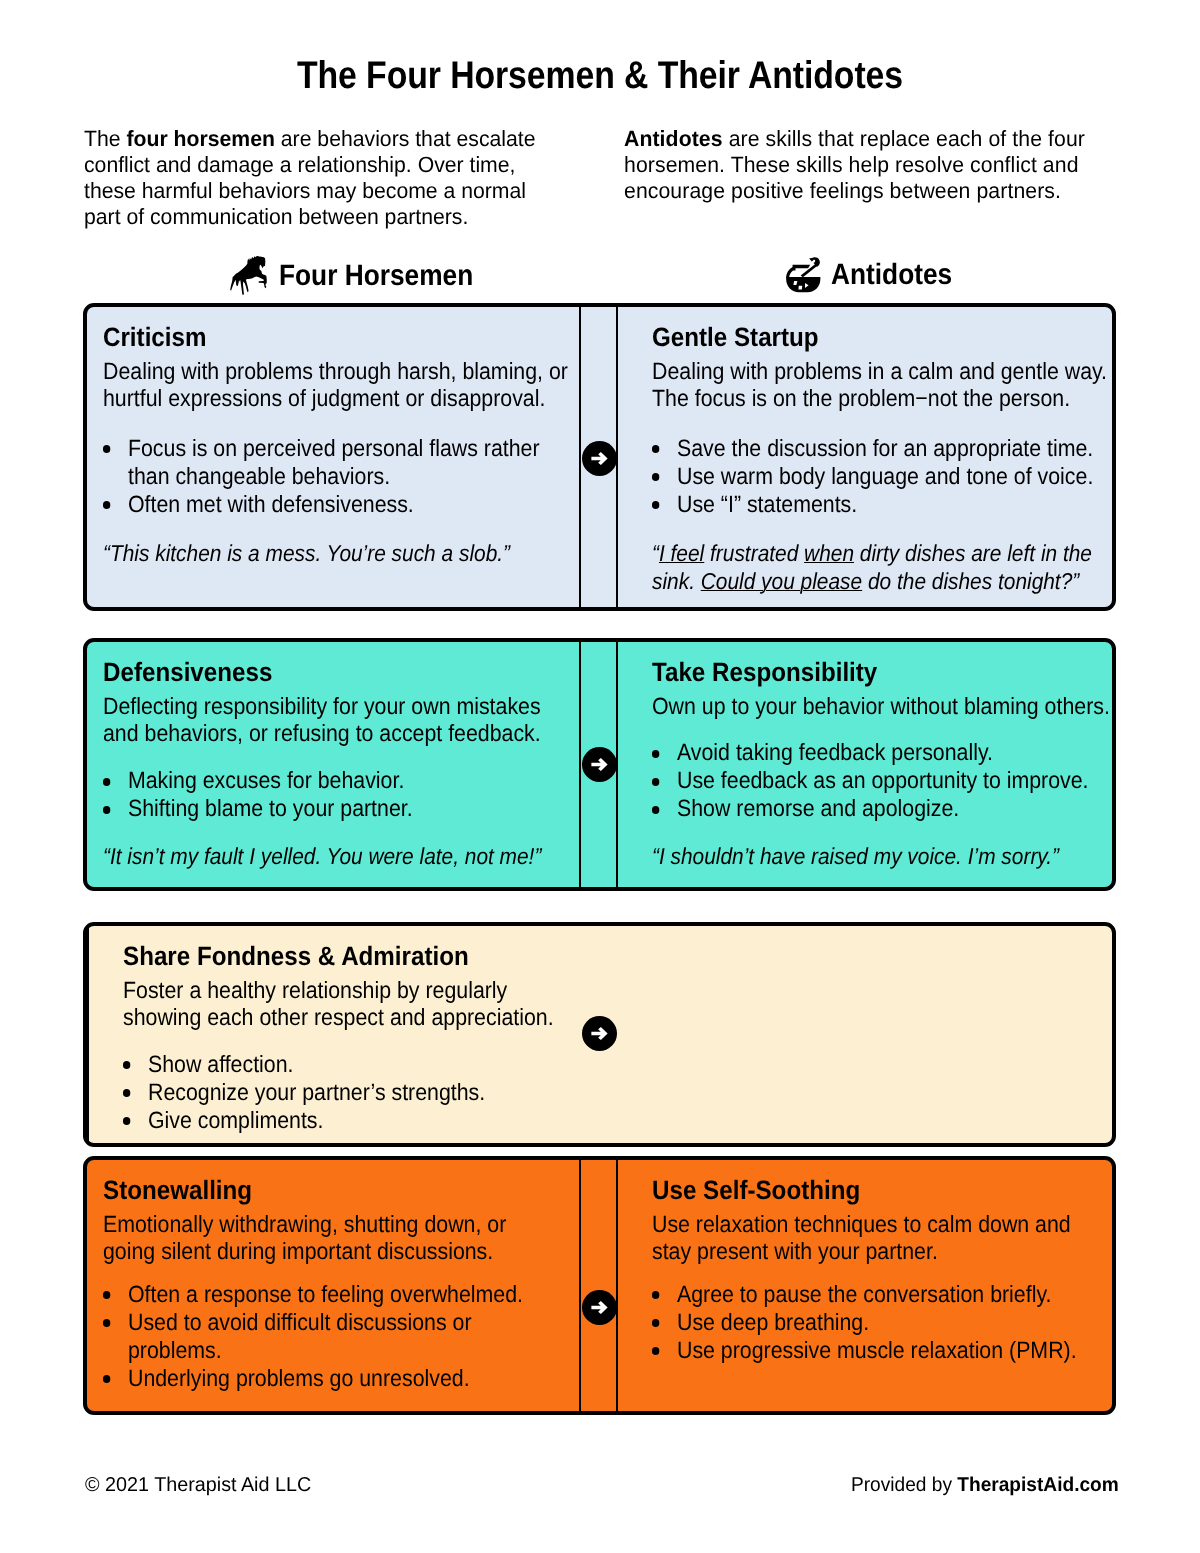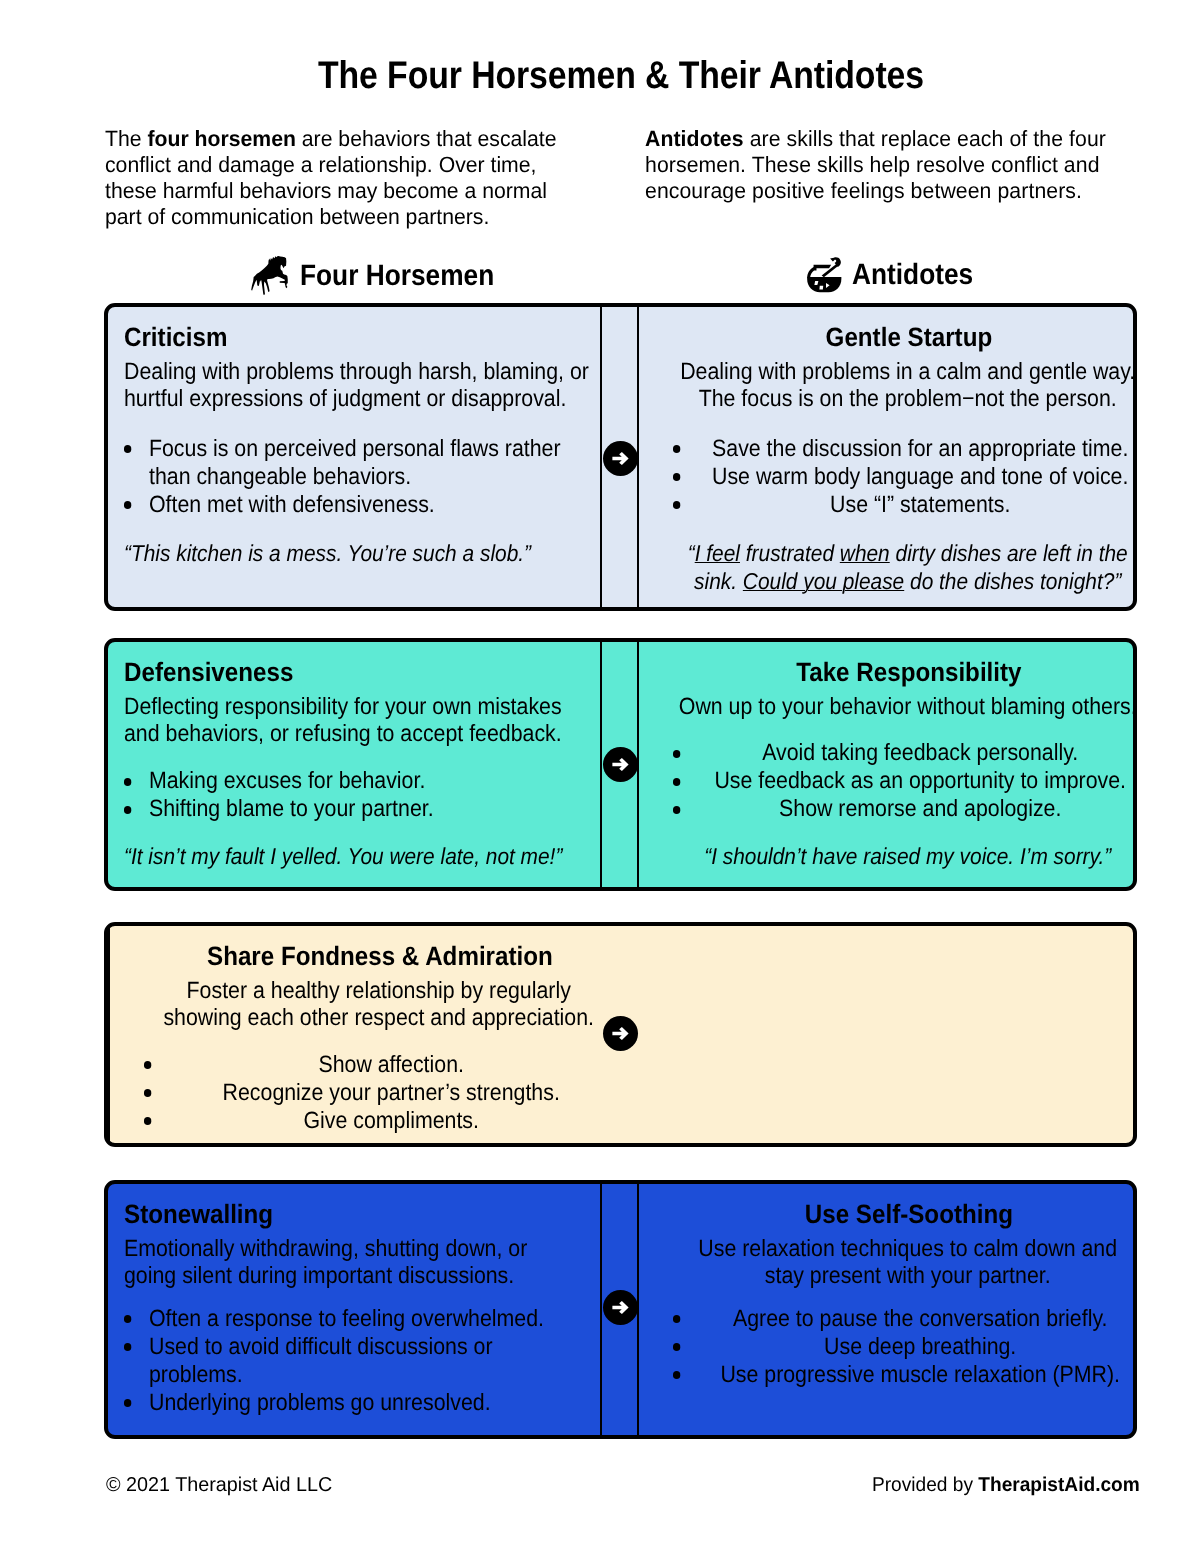--- a/index.html
+++ b/index.html
@@ -11,21 +11,21 @@
     width: 1200px; height: 1553px;
     font-family: "Liberation Sans", sans-serif;
     color: #000000;
     -webkit-font-smoothing: antialiased;
     -moz-osx-font-smoothing: grayscale;
     text-rendering: geometricPrecision;
     position: relative;
     overflow: hidden;
   }
   
-  .page { position: relative; width: 1092px; height: 1553px; transform: translateZ(0); margin-left: 21px; }
+  .page { position: relative; width: 1092px; height: 1553px; transform: translateZ(0); }
 
   
   .doc-title {
     position: absolute;
     left: 0; top: 54px; width: 1200px;
     text-align: center;
     font-size: 38.5px;
     font-weight: bold;
     letter-spacing: -0.1px;
     transform: scaleX(0.878);
@@ -73,21 +73,21 @@
     box-sizing: border-box;
     display: flex;
     gap: 35px;
   }
   .card .half {
     box-sizing: border-box;
     width: 50%;
     position: relative;
   }
   .card .half.left { width: calc(50% - 1px); }
-  .card .half.right { width: calc(50% + 1px); text-align: center; }
+  .card .half.right { width: calc(50% + 1px); }
   .card .half.left  { border-right: 2px solid #000; }
   .card .half.right { border-left: 2px solid #000; }
   .card .inner {
     position: absolute;
     left: 16px; top: 14.5px;
     width: 534px;
     transform: scaleX(0.908);
     transform-origin: left top;
   }
   .card .half.right .inner { left: 33.5px; width: 517px; }
@@ -132,21 +132,21 @@
   }
   .card .quote u { text-decoration: underline; text-underline-offset: 1px; text-decoration-thickness: 1.3px; }
 
   .card2 ul { margin-top: 19px; }
   .card3 ul { margin-top: 18.5px; }
   .card4 ul { margin-top: 14.5px; }
   .card2 .quote { margin-top: 20px; }
   .card1 { top: 303px; height: 308px; background: #DEE7F4; }
   .card2 { top: 638px; height: 253px; background: #5eead4; }
   .card3 { top: 922px; height: 225px; background: #FDF0D2; }
-  .card4 { top: 1180px; height: 259px; background: #1d4ed8; }
+  .card4 { top: 1156px; height: 259px; background: #f97316; }
 
   
   .arrow-badge {
     position: absolute;
     width: 35px; height: 35px;
     border-radius: 50%;
     background: #000;
     display: flex;
     align-items: center;
     justify-content: center;

